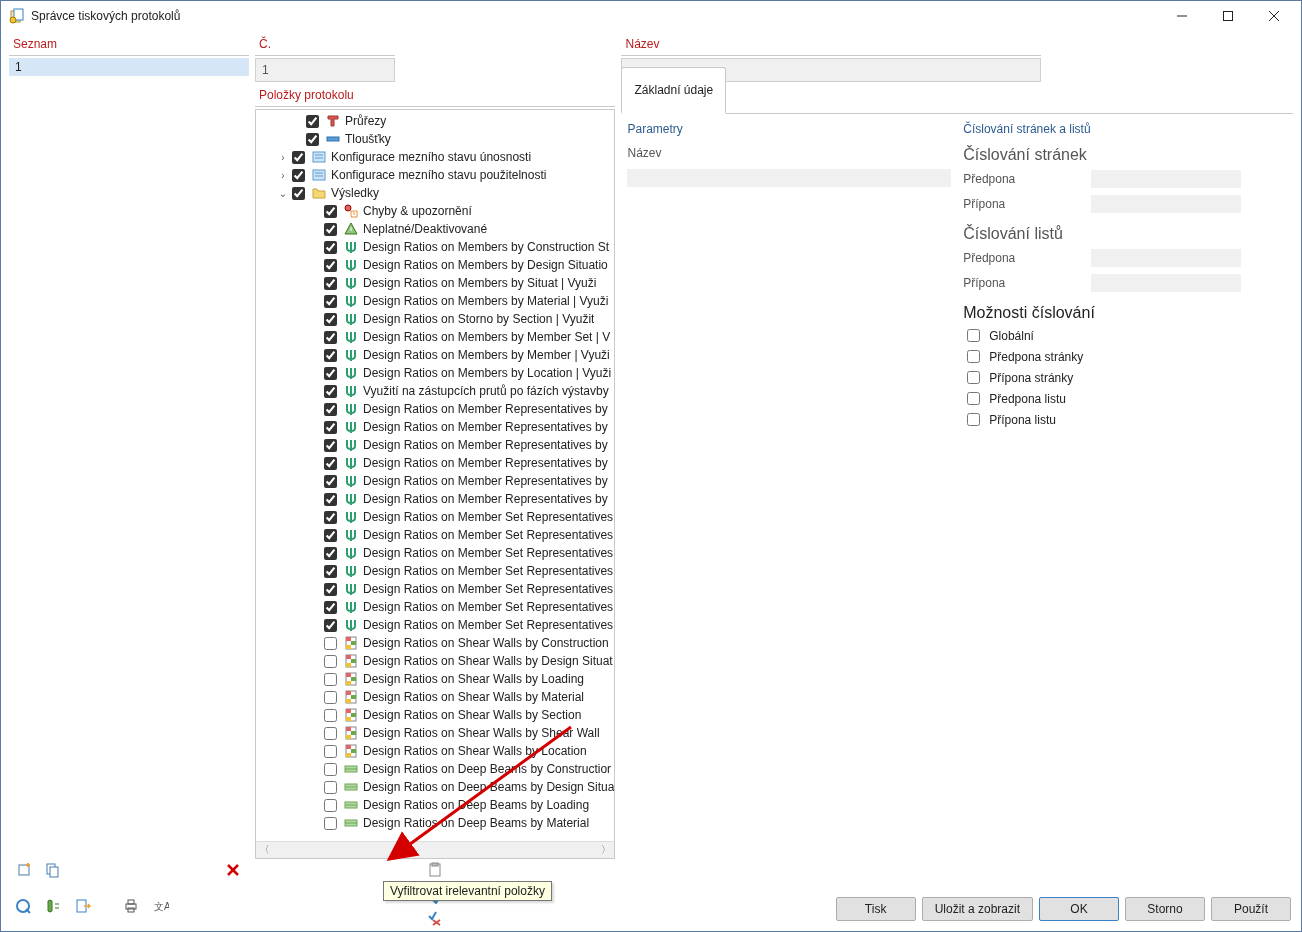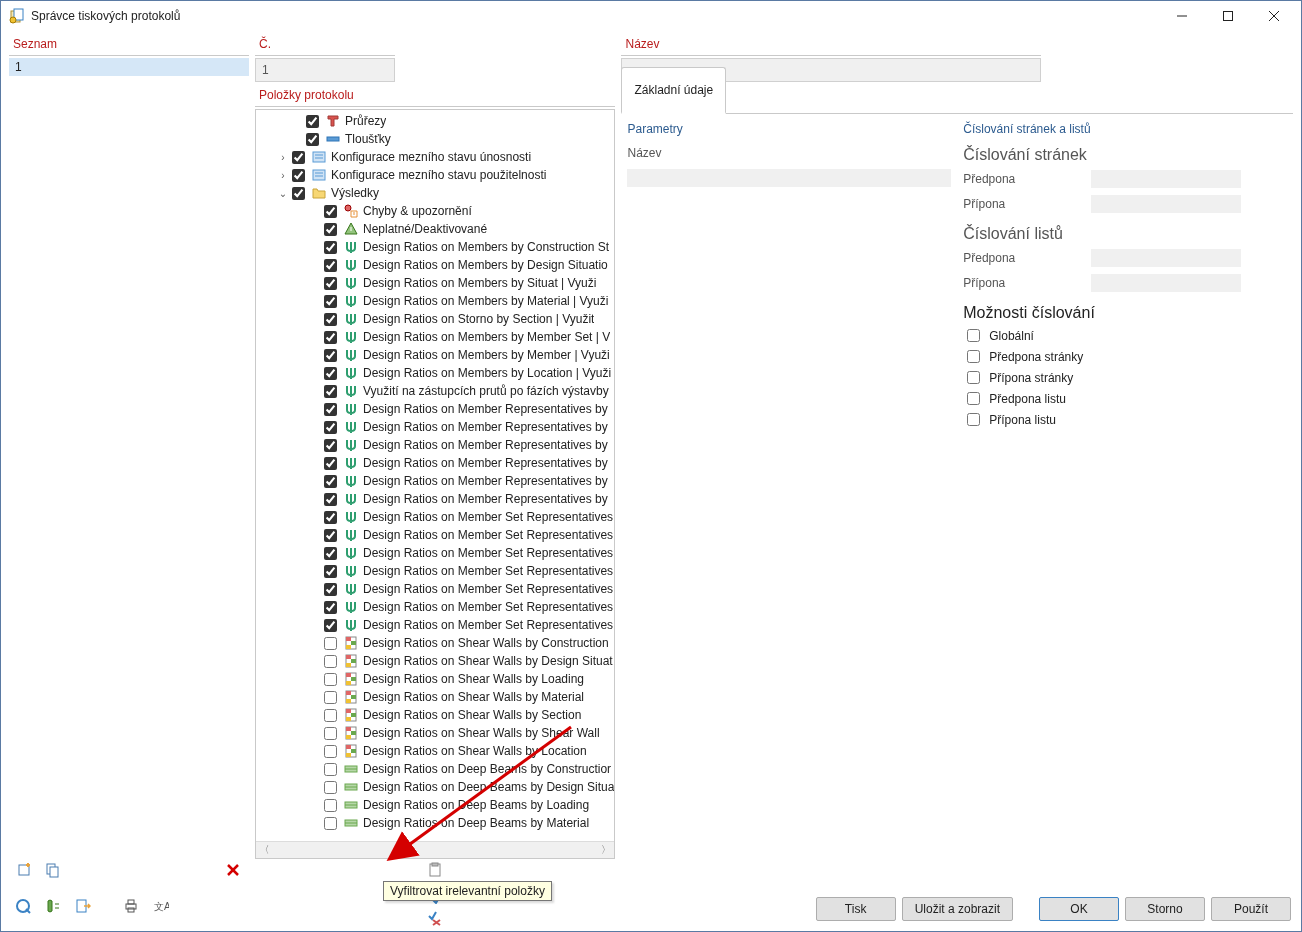--- a/index.html
+++ b/index.html
@@ -57,21 +57,21 @@
   .form-row .lbl { width:120px; color:#555; font-size:12px;}
   .form-row .inp { flex:0 0 150px; height:18px; background:#f0f0f0; }
   .checkrow { display:flex; align-items:center; gap:6px; margin:2px 0; }
   .checkrow input { width:13px; height:13px; }
   .right-body2 { display:flex; gap:12px; padding:2px 6px 6px 6px; flex:1; }
   .right-body2 > div { flex:1; border:0px; }
 
   .footer { height:44px; border-top:0; display:flex; align-items:center; padding:6px 10px; gap:6px; background:#fff; }
   .footer .spacer { flex:1; }
   .fbtn { min-width:80px; height:24px; border:1px solid #adadad; background:#e1e1e1; padding:0 12px; font-size:12px; cursor:pointer; border-radius:2px; display:flex; align-items:center; justify-content:center; }
-  .fbtn.primary { border-color:#3a82c4;margin-left:20px; }
+  .fbtn.primary { border-color:#3a82c4; }
 
   .arrow-overlay { position:absolute; pointer-events:none; z-index:60; }
   .ic-folder { fill:#f7d774; stroke:#c9a43a; }
 </style>
 </head>
 <body>
 
 <div class="window">
   <div class="titlebar">
     <svg class="app-icon" viewBox="0 0 16 16">

